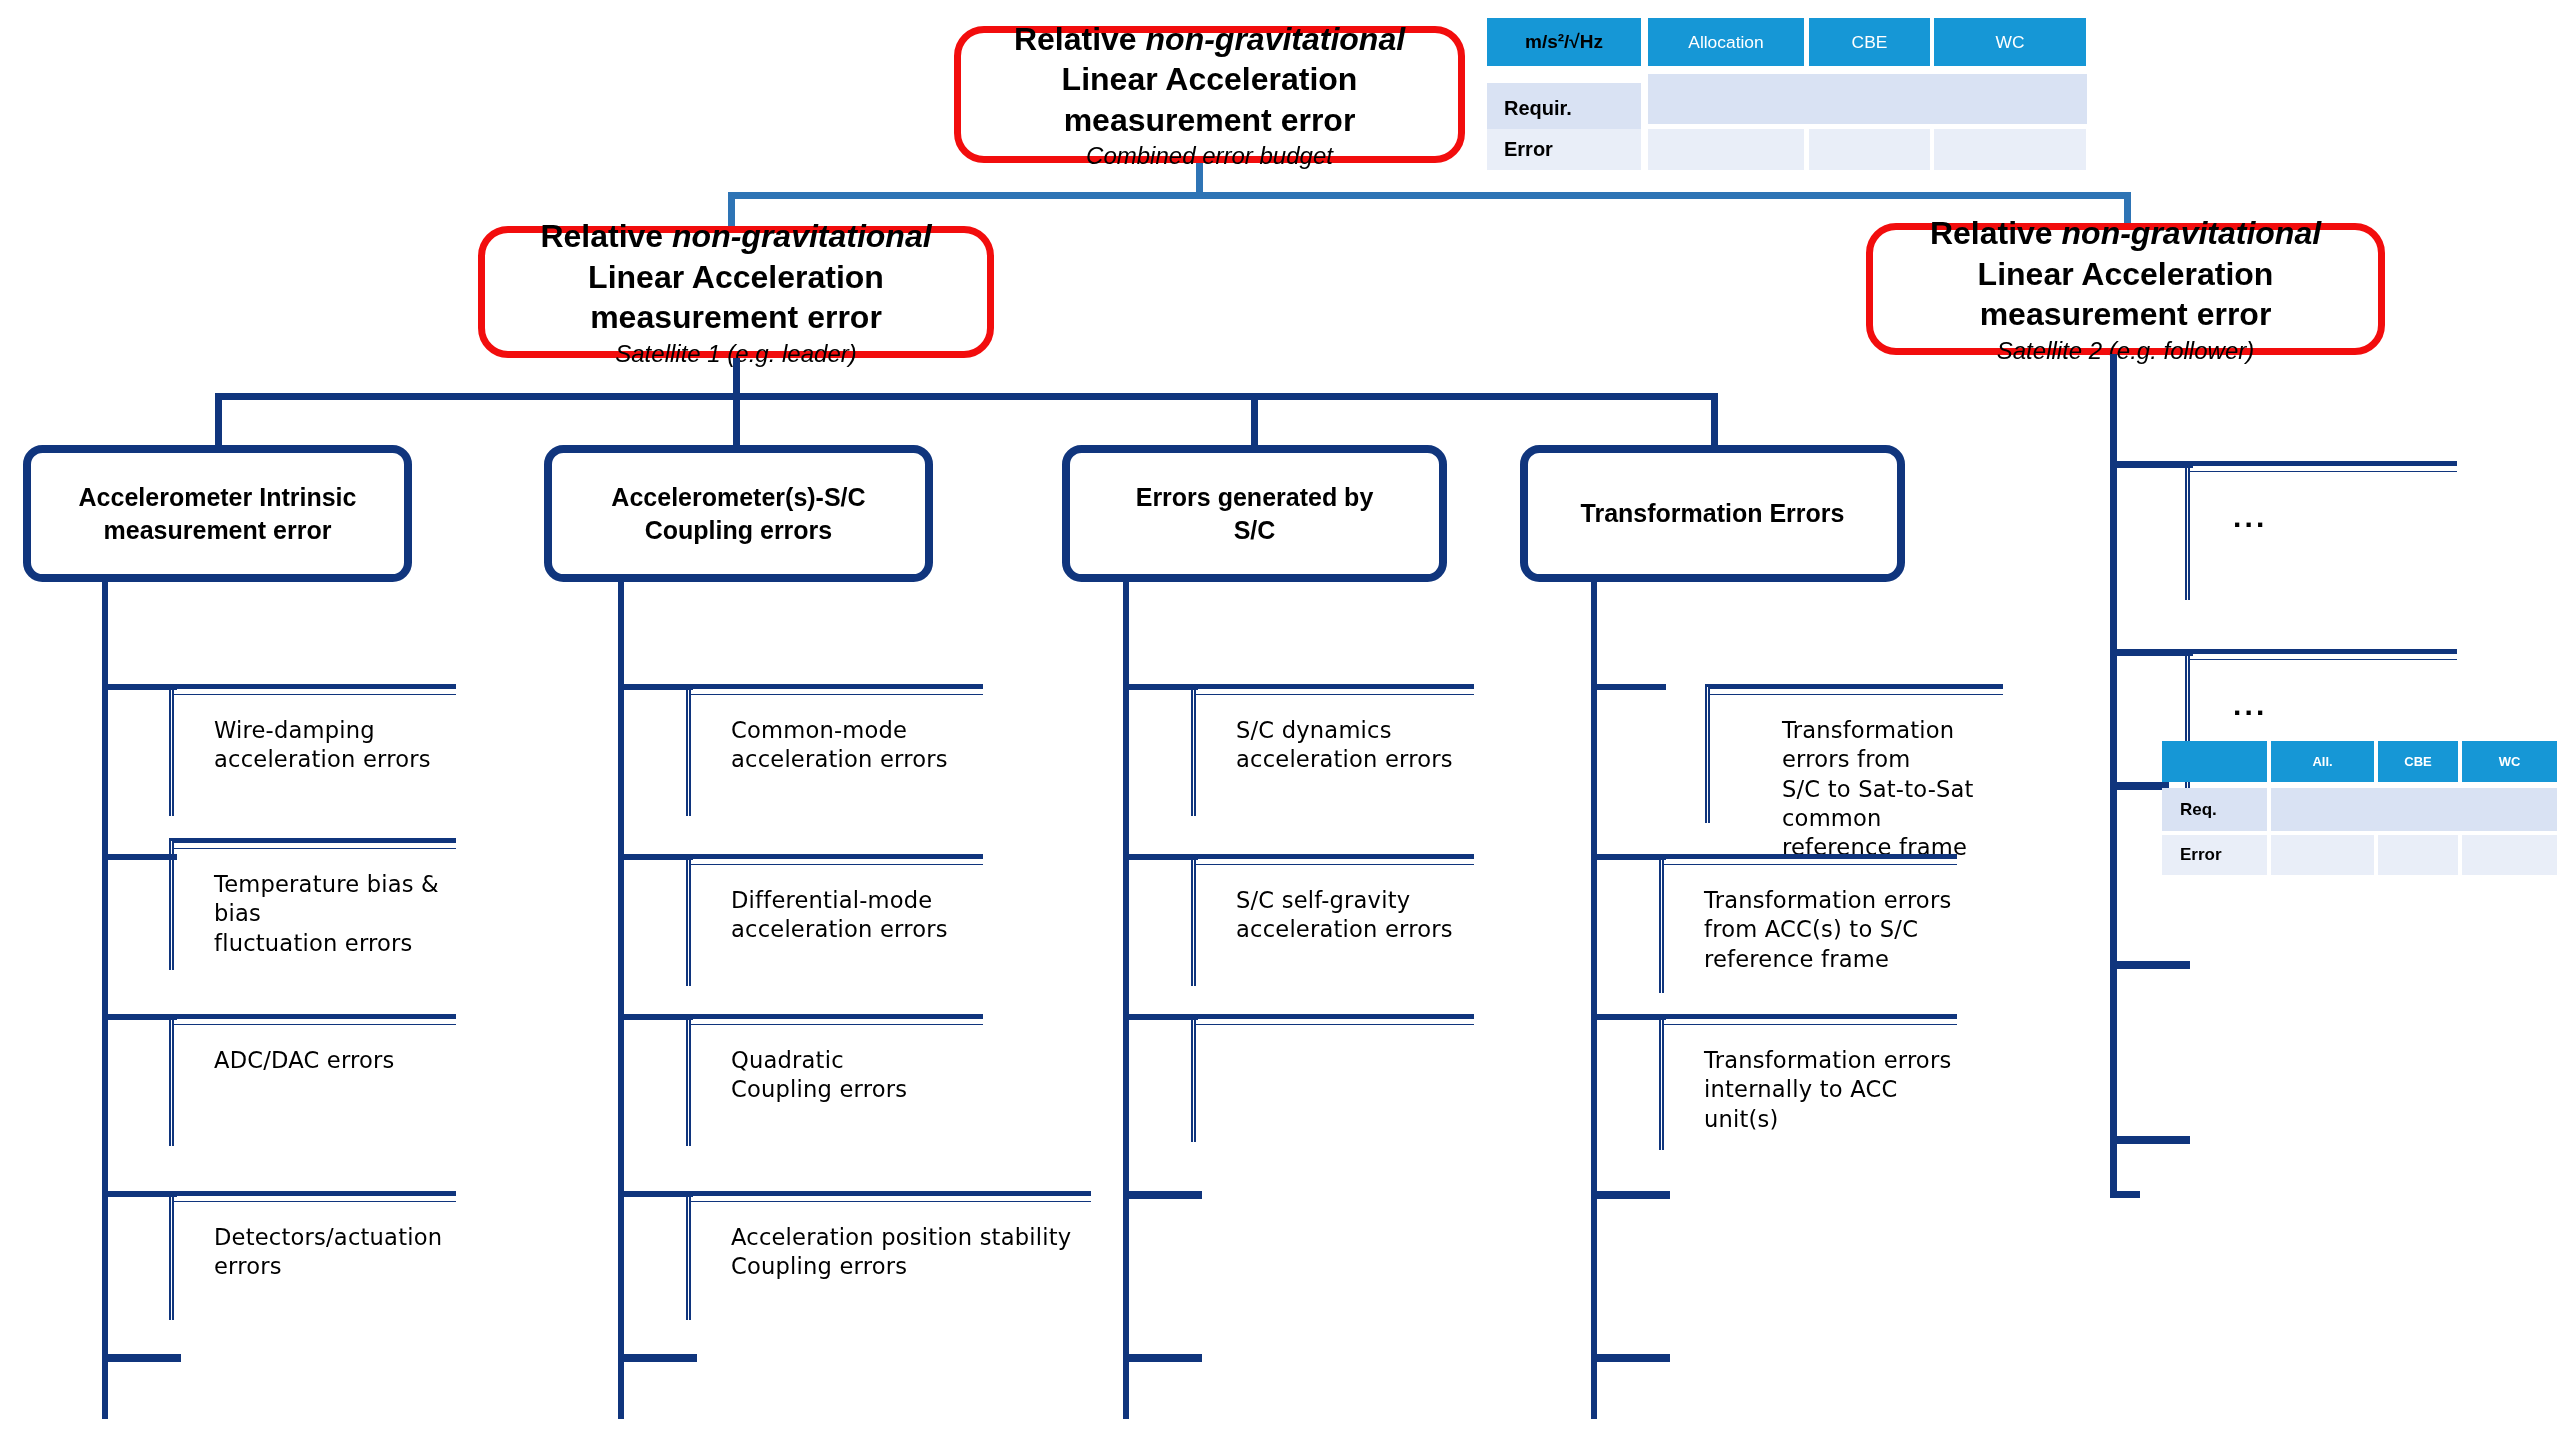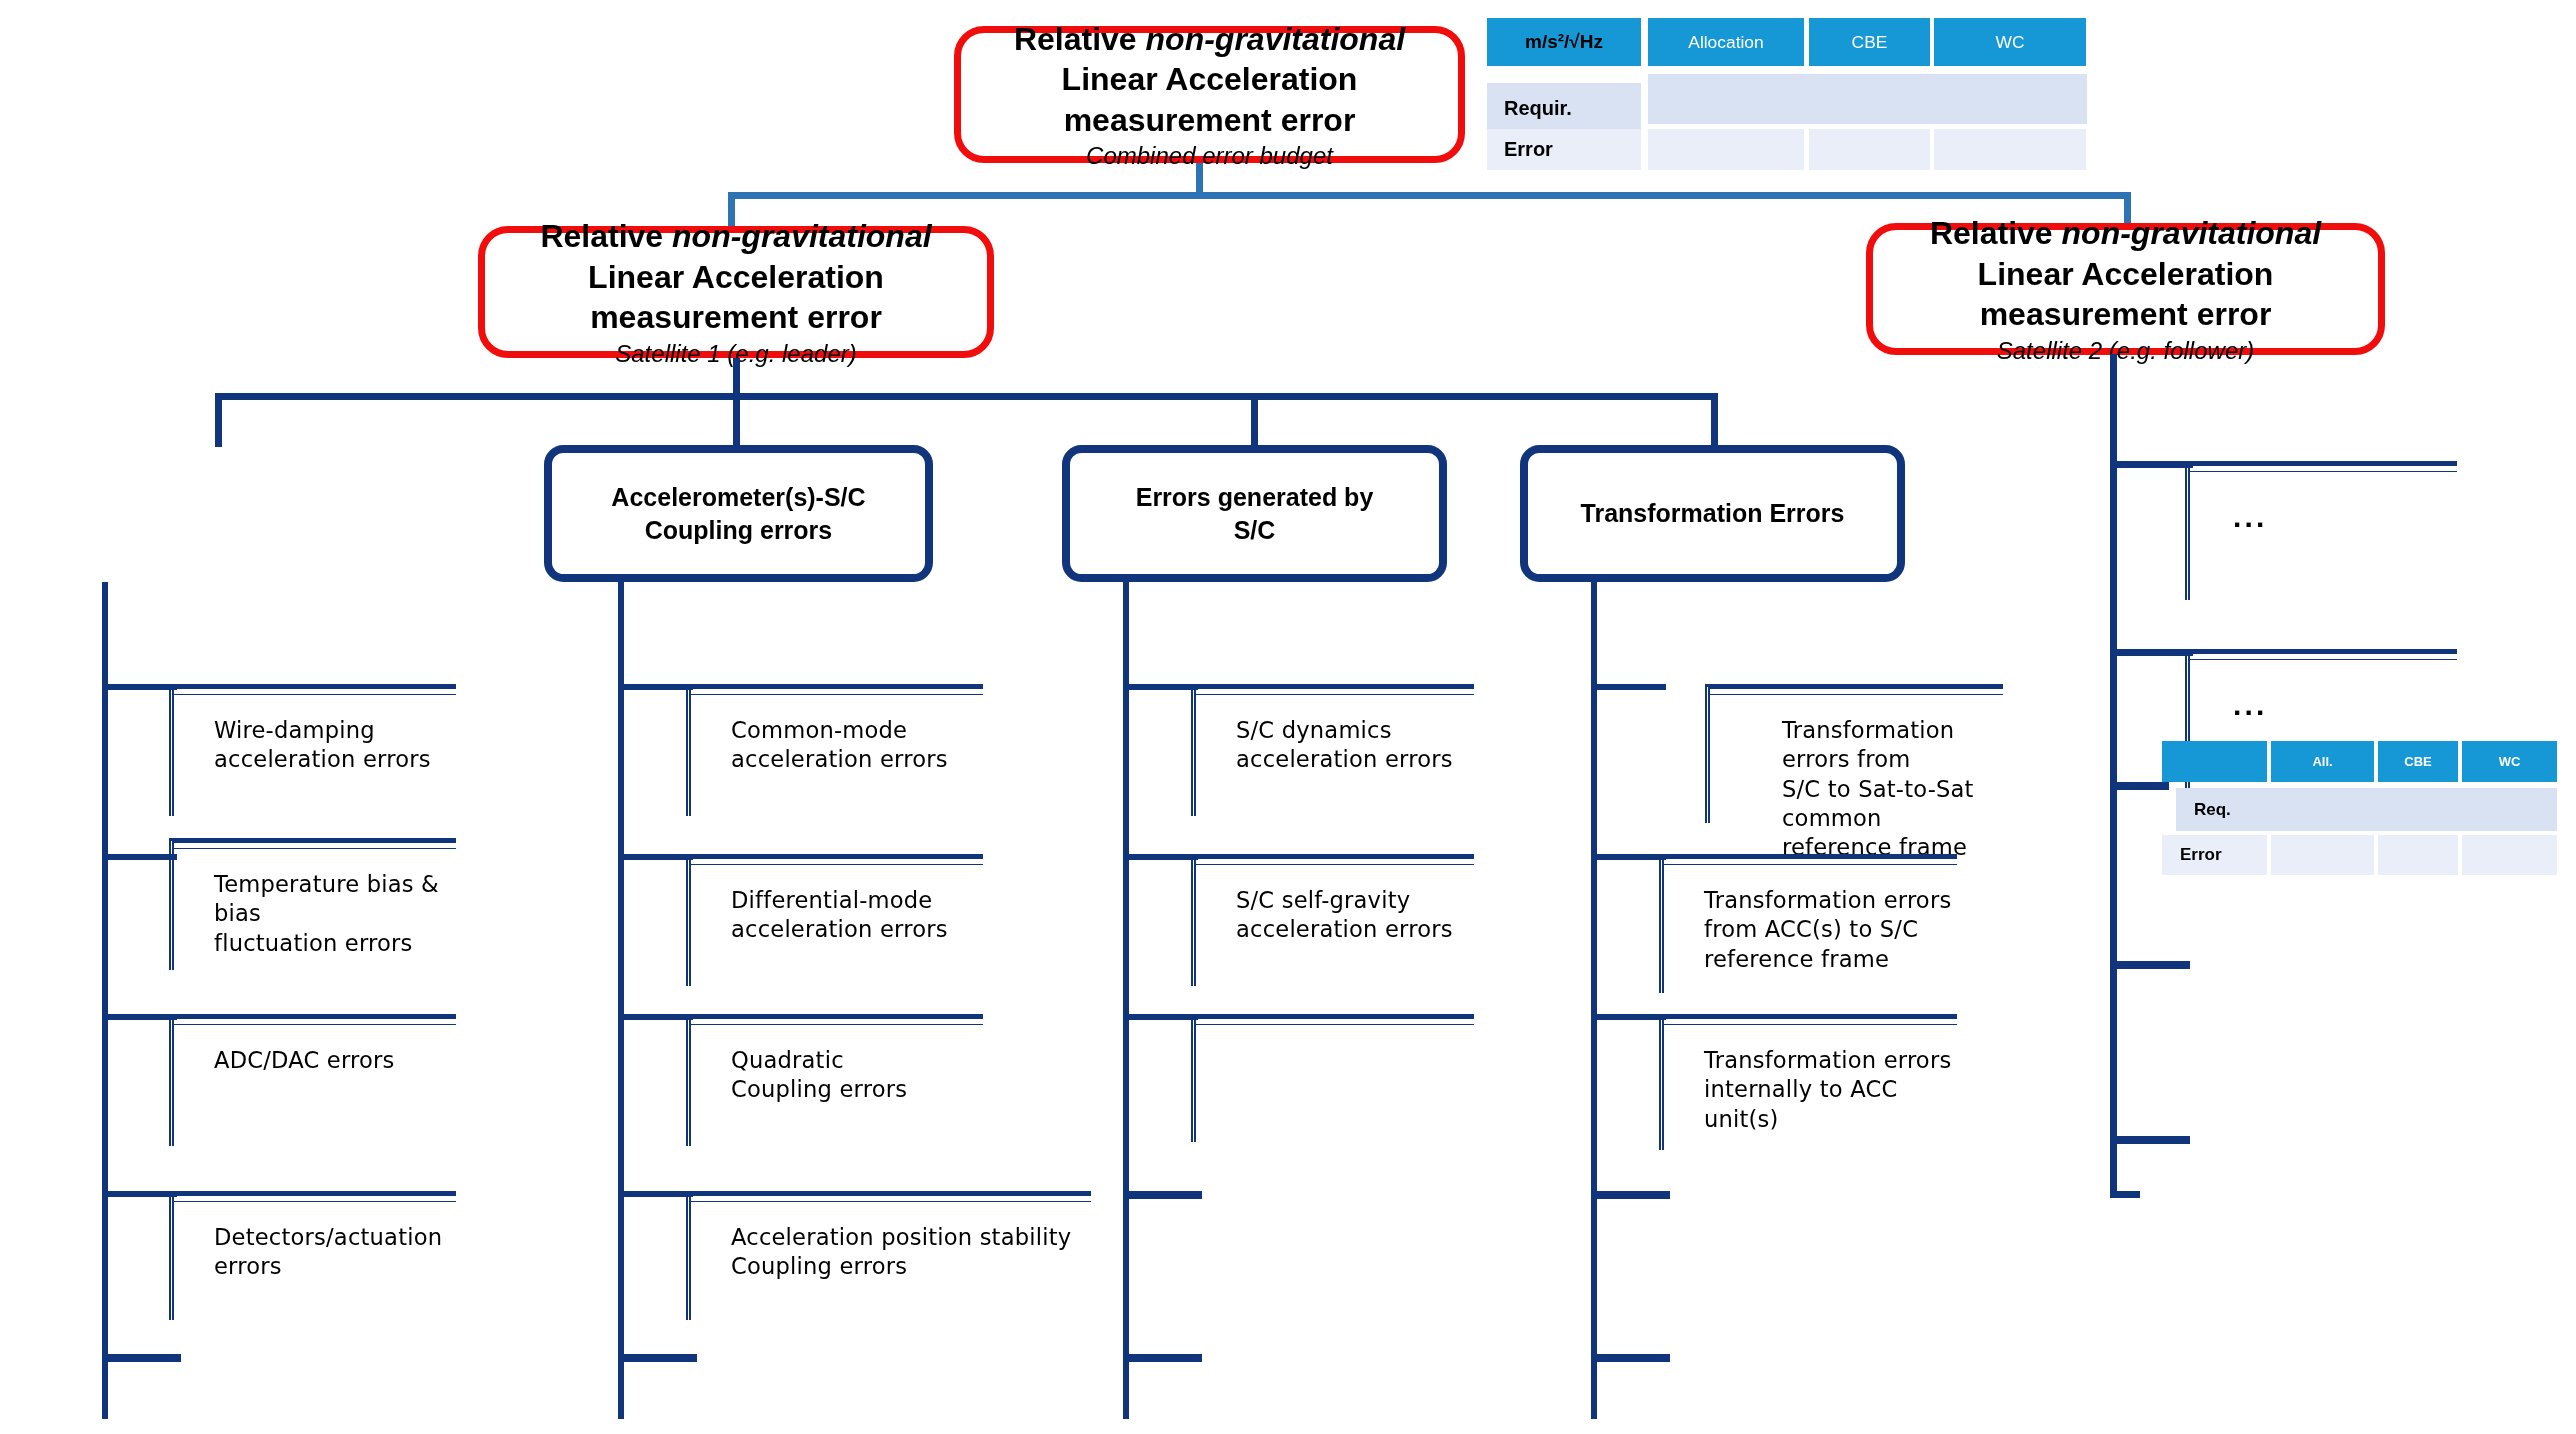--- a/index.html
+++ b/index.html
@@ -74,20 +74,22 @@
     <div class="sub">Satellite 2 (e.g. follower)</div>
   </div>
 
   <div class="line navy" style="left:733px;top:358px;width:6.5px;height:39px;"></div>
   <div class="line navy" style="left:215px;top:393px;width:1502px;height:6.5px;"></div>
   <div class="line navy" style="left:215px;top:393px;width:6.5px;height:54px;"></div>
   <div class="line navy" style="left:733px;top:393px;width:6.5px;height:54px;"></div>
   <div class="line navy" style="left:1251px;top:393px;width:6.5px;height:54px;"></div>
   <div class="line navy" style="left:1711px;top:393px;width:6.5px;height:54px;"></div>
 
+  <div class="catnode" style="left:23px;top:445px;width:389px;height:137px;">Accelerometer Intrinsic
+measurement error</div>
   <div class="catnode" style="left:544px;top:445px;width:389px;height:137px;">Accelerometer(s)-S/C
 Coupling errors</div>
   <div class="catnode" style="left:1062px;top:445px;width:385px;height:137px;">Errors generated by
 S/C</div>
   <div class="catnode" style="left:1520px;top:445px;width:385px;height:137px;">Transformation Errors</div>
 
   <div class="line navy" style="left:102px;top:582px;width:5.8px;height:837px;"></div>
   <div class="line navy" style="left:618px;top:582px;width:5.8px;height:837px;"></div>
   <div class="line navy" style="left:1123px;top:582px;width:5.8px;height:837px;"></div>
   <div class="line navy" style="left:1591px;top:582px;width:5.8px;height:837px;"></div>
@@ -179,21 +181,21 @@
   <div class="leaf" style="left:2185px;top:649px;width:272px;height:139px;">
       <div class="dots">...</div>
     </div>
   <div class="line navy" style="left:2110px;top:782px;width:59px;height:7.7px;"></div>
 
   <div>
     <div class="cell th" style="left:2162px;top:741px;width:105px;height:41px;"></div>
     <div class="cell th mini-th" style="left:2271px;top:741px;width:103px;height:41px;">All.</div>
     <div class="cell th mini-th" style="left:2378px;top:741px;width:80px;height:41px;">CBE</div>
     <div class="cell th mini-th" style="left:2462px;top:741px;width:95px;height:41px;">WC</div>
-    <div class="cell r1 rowlabel mini-label" style="left:2162px;top:788px;width:105px;height:43px;margin-left:14px;">Req.</div>
+    <div class="cell r1 rowlabel mini-label" style="left:2162px;top:788px;width:105px;height:43px;">Req.</div>
     <div class="cell r1" style="left:2271px;top:788px;width:286px;height:43px;"></div>
     <div class="cell r2 rowlabel mini-label" style="left:2162px;top:835px;width:105px;height:40px;">Error</div>
     <div class="cell r2" style="left:2271px;top:835px;width:103px;height:40px;"></div>
     <div class="cell r2" style="left:2378px;top:835px;width:80px;height:40px;"></div>
     <div class="cell r2" style="left:2462px;top:835px;width:95px;height:40px;"></div>
   </div>
 
   <div class="line navy" style="left:2110px;top:961px;width:80px;height:7.7px;"></div>
   <div class="line navy" style="left:2110px;top:1136px;width:80px;height:7.7px;"></div>
   <div class="line navy" style="left:2110px;top:1191px;width:30px;height:6.5px;"></div>

